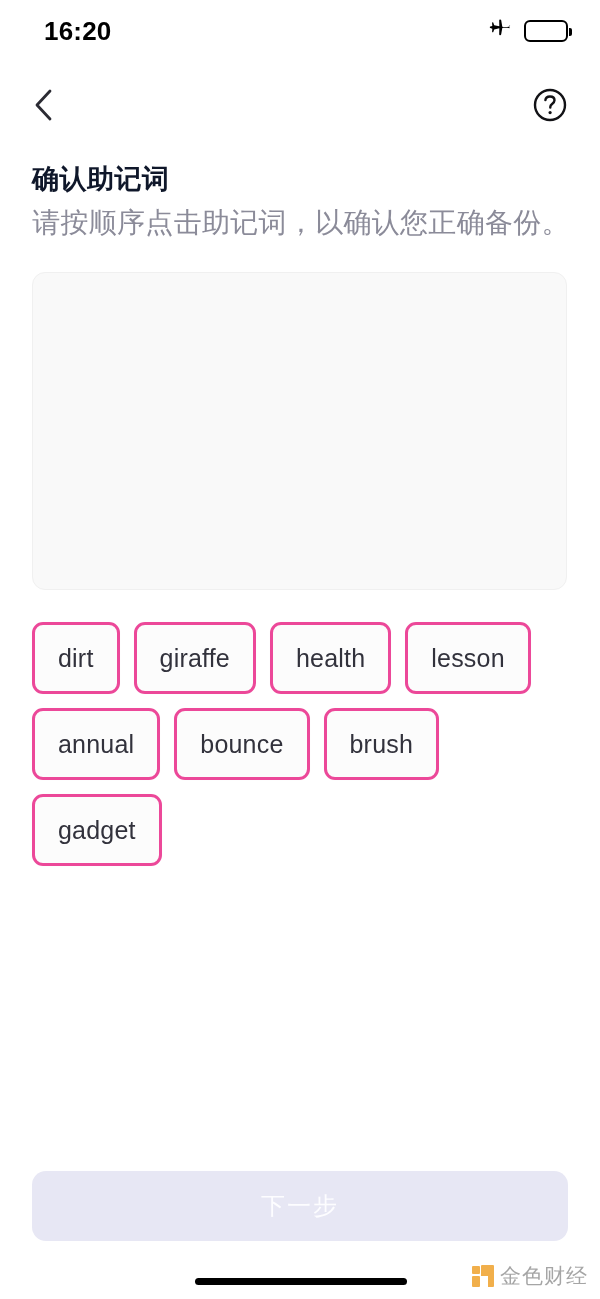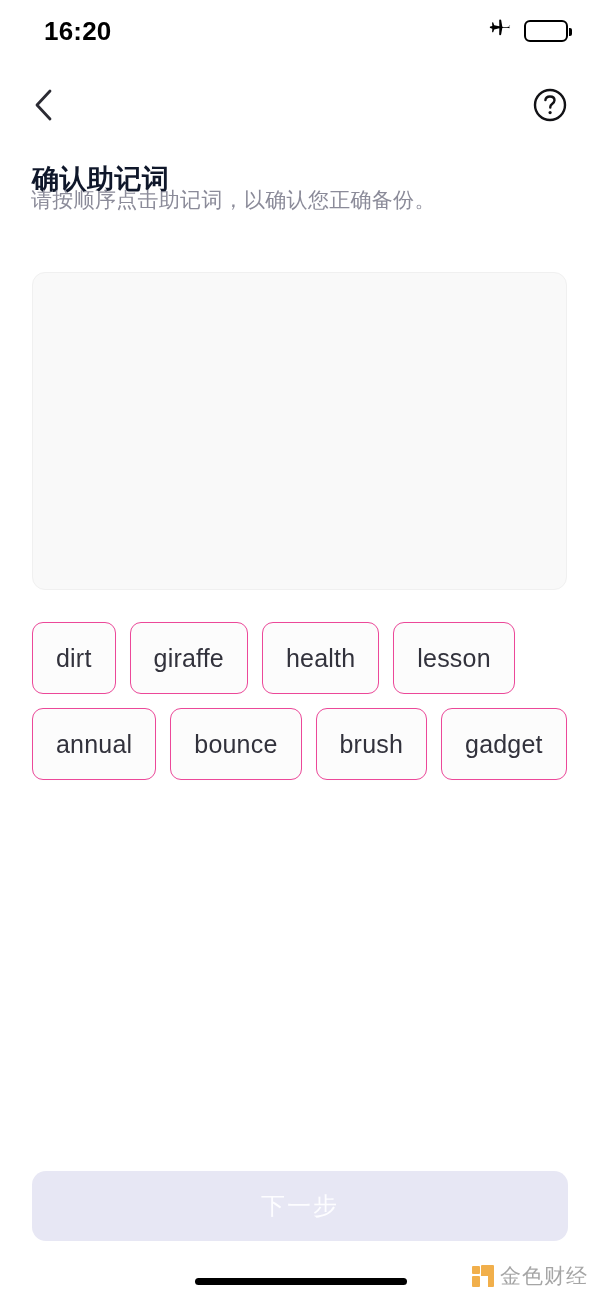--- a/index.html
+++ b/index.html
@@ -93,26 +93,27 @@
     position: absolute;
     top: 161px;
     left: 32px;
     font-size: 27px;
     font-weight: bold;
     color: #0f172a;
     letter-spacing: 0.5px;
   }
   .page-subtitle {
     position: absolute;
-    top: 186px;
+    top: 204px;
     left: 31px;
     width: 540px;
-    font-size: 21px;
+    font-size: 28px;
     color: #8b8b99;
     letter-spacing: 0.3px;
+    text-align: center;
   }
 
   
   .answer-box {
     position: absolute;
     top: 272px;
     left: 32px;
     width: 535px;
     height: 318px;
     background: #f9f9f9;
@@ -129,21 +130,21 @@
     display: flex;
     flex-wrap: wrap;
     gap: 14px 14px;
     align-content: flex-start;
   }
   .word-chip {
     height: 72px;
     min-width: 60px;
     padding: 0 23px;
     background: #fcfcfc;
-    border: 1px solid #ec4899;
+    border: 3px solid #ec4899;
     border-radius: 11px;
     display: flex;
     align-items: center;
     justify-content: center;
     font-size: 25px;
     color: #32323c;
     cursor: pointer;
     box-shadow: 0 0 0 0.5px rgba(0,0,0,0.01);
     letter-spacing: 0.2px;
   }

